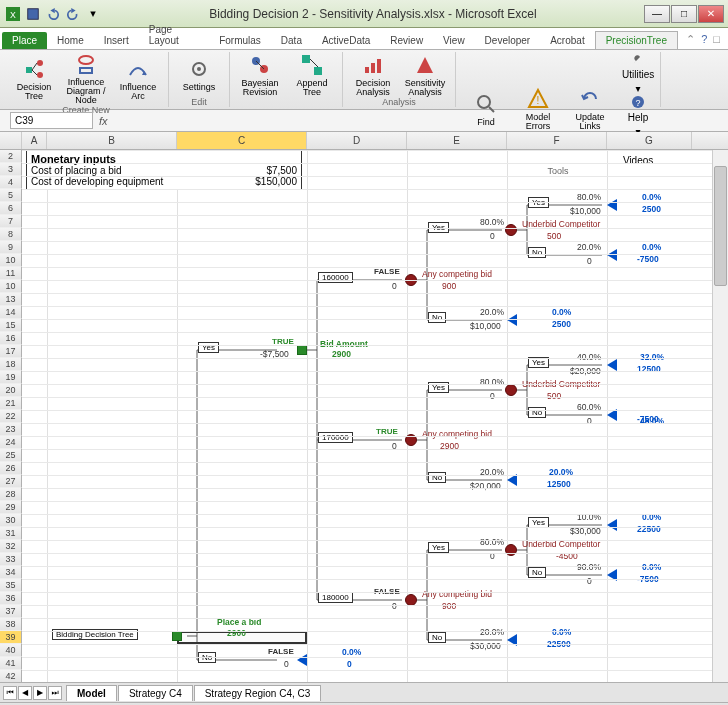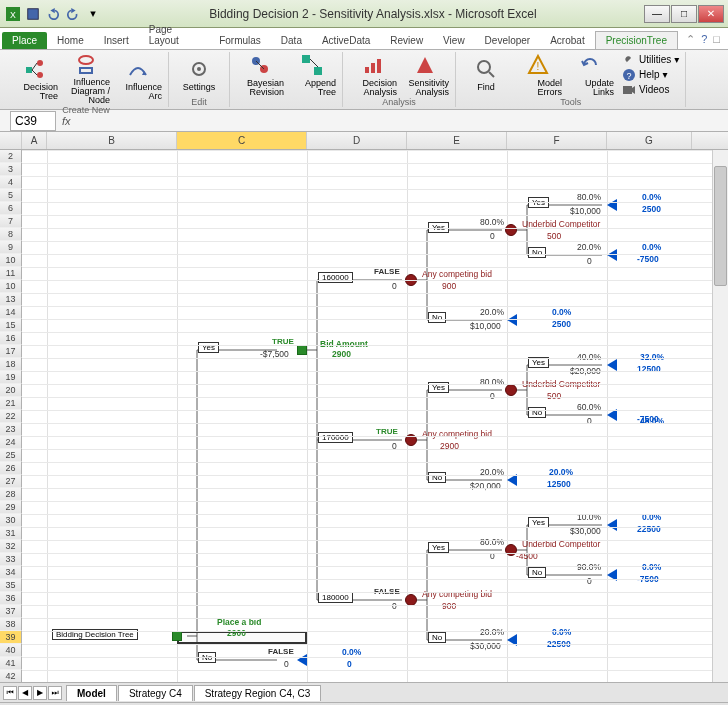--- a/index.html
+++ b/index.html
@@ -23,27 +23,27 @@
 .ribbon-tab.addon { color: #2a8a2a; }
 .ribbon-help { margin-left: auto; padding: 3px 8px; display: flex; gap: 6px; color: #888; }
 
 
 .ribbon-content { height: 60px; background: linear-gradient(#f4f4f4,#e4e4e4); border-bottom: 1px solid #b0b0b0; display: flex; padding: 2px 4px; }
 .ribbon-group { border-right: 1px solid #ccc; padding: 0 6px; display: flex; flex-direction: column; }
 .ribbon-group-items { flex: 1; display: flex; align-items: center; gap: 4px; }
 .ribbon-group-label { font-size: 9px; color: #666; text-align: center; }
 .ribbon-big { display: flex; flex-direction: column; align-items: center; width: 48px; }
 .ribbon-big svg { width: 24px; height: 24px; }
-.ribbon-big-label { font-size: 9px; text-align: right; line-height: 1; margin-top: 2px; }
-.ribbon-small { display: flex; align-items: center; gap: 3px; font-size: 10px; }
+.ribbon-big-label { font-size: 9px; text-align: center; line-height: 1; margin-top: 2px; }
+.ribbon-small { display: flex; align-items: center; gap: 3px; font-size: 10px; flex-direction: column; }
 .ribbon-small svg { width: 14px; height: 14px; }
 
 
 .formula-row { height: 22px; display: flex; align-items: center; border-bottom: 1px solid #b0b0b0; background: #f4f4f4; }
-.namebox { width: 46px; border: 1px solid #b0b0b0; background: #fff; padding: 2px 4px; font-size: 12px; margin-left: 10px; }
+.namebox { width: 83px; border: 1px solid #b0b0b0; background: #fff; padding: 2px 4px; font-size: 10px; margin-left: 10px; }
 .fx { margin: 0 6px; font-style: italic; font-size: 11px; color: #555; }
 .formula-input { flex: 1; border: 1px solid #b0b0b0; background: #fff; padding: 2px 4px; font-size: 11px; }
 
 
 .sheet { position: relative; height: 550px; overflow: hidden; }
 .col-headers { height: 18px; display: flex; background: linear-gradient(#f4f4f4,#e4e4e4); border-bottom: 1px solid #b0b0b0; }
 .col-header { border-right: 1px solid #ccc; text-align: center; font-size: 10px; line-height: 18px; color: #444; }
 .col-header.sel { background: #ffd966; }
 .row-headers { position: absolute; left: 0; top: 18px; width: 22px; }
 .row-header { height: 13px; border-bottom: 1px solid #eee; border-right: 1px solid #b0b0b0; background: linear-gradient(#f4f4f4,#e4e4e4); text-align: center; font-size: 9px; line-height: 13px; color: #444; }
@@ -337,20 +337,31 @@
 
     <div class="gridline-v" style="left:25px"></div>
     <div class="gridline-v" style="left:155px"></div>
     <div class="gridline-v" style="left:285px"></div>
     <div class="gridline-v" style="left:385px"></div>
     <div class="gridline-v" style="left:485px"></div>
     <div class="gridline-v" style="left:585px"></div>
 
     <div class="sel-cell" style="left:155px;top:481px;width:130px;height:13px"></div>
 
+    <div class="mbox" style="left:4px;top:0;width:276px">
+      <div class="hdr">Monetary inputs</div>
+      <div class="row">
+          <span>Cost of placing a bid</span>
+          <span>$7,500</span>
+        </div>
+      <div class="row">
+          <span>Cost of developing equipment</span>
+          <span>$150,000</span>
+        </div>
+    </div>
 
     <svg class="tree-lines" width="670" height="540">
 
       <line x1="150" y1="486" x2="155" y2="486"></line>
 
       <line x1="165" y1="486" x2="175" y2="486"></line>
       <line x1="175" y1="200" x2="175" y2="510"></line>
       <line x1="175" y1="200" x2="255" y2="200"></line>
       <line x1="175" y1="510" x2="255" y2="510"></line>
 
@@ -486,21 +497,21 @@
     <div class="tnode black-label" style="left:370px;top:452px">0</div>
     <div class="red-circle" style="left:383px;top:444px"></div>
     <div class="tnode red-label" style="left:400px;top:440px">Any competing bid</div>
     <div class="tnode red-label" style="left:420px;top:452px">900</div>
 
     <div class="branch-box" style="left:406px;top:392px">Yes</div>
     <div class="tnode black-label" style="left:458px;top:388px">80.0%</div>
     <div class="tnode black-label" style="left:468px;top:402px">0</div>
     <div class="red-circle" style="left:483px;top:394px"></div>
     <div class="tnode red-label" style="left:500px;top:390px">Underbid Competitor</div>
-    <div class="tnode red-label" style="left:494px;top:402px">-4500</div>
+    <div class="tnode red-label" style="left:534px;top:402px">-4500</div>
 
     <div class="branch-box" style="left:506px;top:367px">Yes</div>
     <div class="tnode black-label" style="left:555px;top:363px">10.0%</div>
     <div class="tnode black-label" style="left:548px;top:377px">$30,000</div>
     <div class="blue-tri" style="left:585px;top:369px"></div>
     <div class="tnode blue-label" style="left:620px;top:363px">0.0%</div>
     <div class="tnode blue-label" style="left:615px;top:375px">22500</div>
 
     <div class="branch-box" style="left:506px;top:417px">No</div>
     <div class="tnode black-label" style="left:555px;top:413px">90.0%</div>

